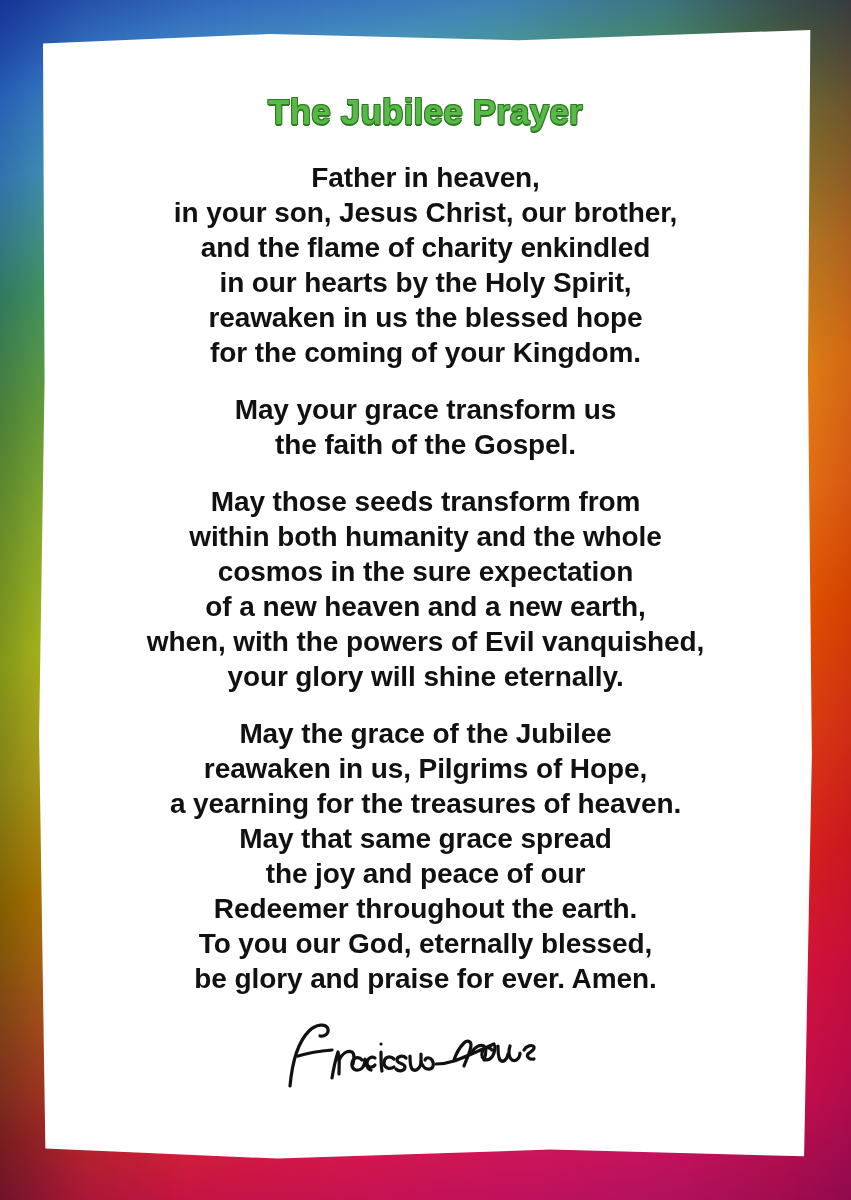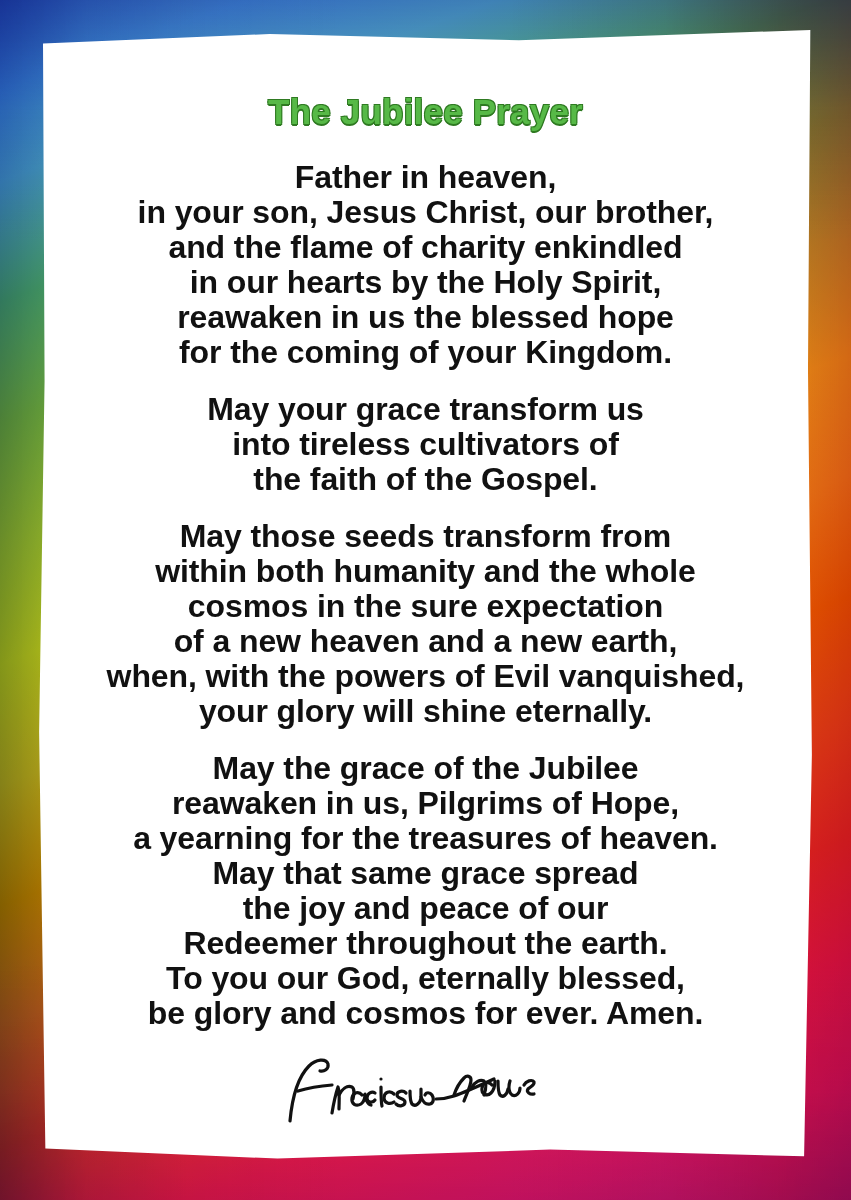--- a/index.html
+++ b/index.html
@@ -114,21 +114,21 @@
        1px  1px 0 #2f7a22,
        0px  2px 0 #2f7a22;
     margin: 0 0 28px 0;
     text-align: center;
     white-space: nowrap;
   }
 
   .stanza {
     text-align: center;
     color: #111111;
-    font-size: 32px;
+    font-size: 28px;
     font-weight: bold;
     line-height: 35px;
     margin: 0 0 22px 0;
     letter-spacing: -0.1px;
   }
   .stanza:last-of-type { margin-bottom: 0; }
   .line { display: block; white-space: nowrap; }
 
   #signature {
     margin-top: 20px;
@@ -156,42 +156,41 @@
       <span class="line">Father in heaven,</span>
       <span class="line">in your son, Jesus Christ, our brother,</span>
       <span class="line">and the flame of charity enkindled</span>
       <span class="line">in our hearts by the Holy Spirit,</span>
       <span class="line">reawaken in us the blessed hope</span>
       <span class="line">for the coming of your Kingdom.</span>
     </p>
 
     <p class="stanza">
       <span class="line">May your grace transform us</span>
-      <span class="line">into tireless cultivators of</span>
       <span class="line">the faith of the Gospel.</span>
     </p>
 
     <p class="stanza">
       <span class="line">May those seeds transform from</span>
       <span class="line">within both humanity and the whole</span>
       <span class="line">cosmos in the sure expectation</span>
       <span class="line">of a new heaven and a new earth,</span>
       <span class="line">when, with the powers of Evil vanquished,</span>
       <span class="line">your glory will shine eternally.</span>
     </p>
 
     <p class="stanza">
       <span class="line">May the grace of the Jubilee</span>
       <span class="line">reawaken in us, Pilgrims of Hope,</span>
       <span class="line">a yearning for the treasures of heaven.</span>
       <span class="line">May that same grace spread</span>
       <span class="line">the joy and peace of our</span>
       <span class="line">Redeemer throughout the earth.</span>
       <span class="line">To you our God, eternally blessed,</span>
-      <span class="line">be glory and cosmos for ever.  Amen.</span>
+      <span class="line">be glory and praise for ever.  Amen.</span>
     </p>
 
     <div id="signature" title="Franciscus">
       <svg viewBox="0 0 300 80" width="300" height="80" aria-label="Franciscus">
         <g fill="none" stroke="#111111" stroke-width="3.2" stroke-linecap="round" stroke-linejoin="round">
           <path d="M14,70 C16,48 22,26 33,15 C40,8 50,7 52,13 C53,18 48,21 44,20"></path>
           <path d="M22,40 C32,37 44,35 56,34"></path>
           <path d="M56,62 C58,50 60,42 62,36 C64,42 63,50 63,58"></path>
           <path d="M63,44 C66,38 71,34 76,36 C79,38 78,43 77,48"></path>
           <path d="M86,44 C83,40 77,41 76,47 C75,53 80,56 85,53 C88,51 89,47 89,43 C90,48 91,53 95,54"></path>

